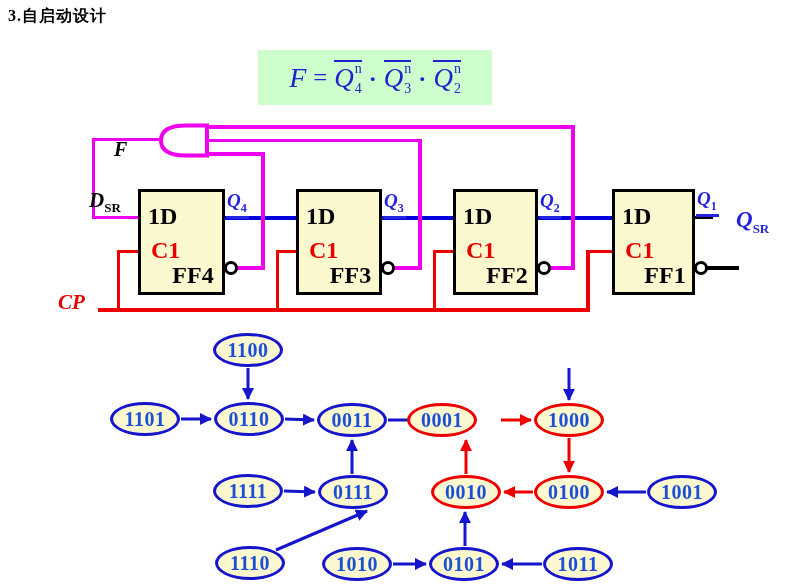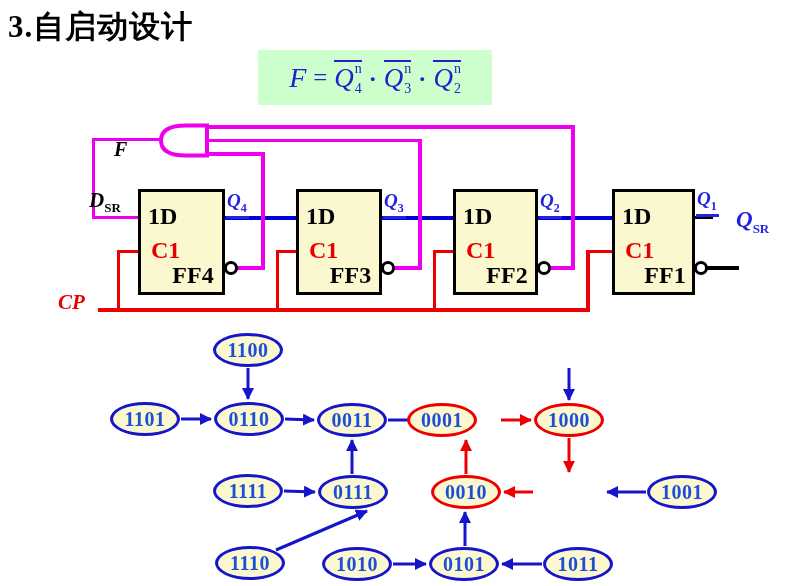--- a/index.html
+++ b/index.html
@@ -1,21 +1,21 @@
 <!DOCTYPE html>
 <html><head>
 <meta charset="utf-8">
 <style>
   html,body{margin:0;padding:0;background:#fff;}
   .canvas{position:relative;width:791px;height:586px;background:#fff;overflow:hidden;
           font-family:"Liberation Serif","DejaVu Serif",serif;}
   svg{position:absolute;left:0;top:0;}
   .abs{position:absolute;}
   
-  .title{left:8px;top:6px;font-size:31px;font-weight:bold;color:#000;letter-spacing:1px;}
+  .title{left:8px;top:6px;font-size:16px;font-weight:bold;color:#000;letter-spacing:1px;}
   
   .formula-box{left:258px;top:50px;width:234px;height:55px;background:#CCFFCC;
                display:flex;align-items:center;justify-content:center;gap:7px;
                color:#2222CC;}
   .f-lhs{font-size:28px;font-style:italic;}
   .f-eq{font-size:25px;}
   .f-term{display:inline-flex;}
   .ovl{border-top:2.5px solid #2222CC;padding-top:1px;display:inline-flex;align-items:flex-start;}
   .fq{font-size:27px;font-style:italic;line-height:30px;}
   .stk{display:inline-flex;flex-direction:column;justify-content:space-between;
@@ -201,19 +201,20 @@
 
   <div class="state ring-blue" style="left:213px;top:333px;">1100</div>
   <div class="state ring-blue" style="left:110px;top:402px;">1101</div>
   <div class="state ring-blue" style="left:214px;top:402px;">0110</div>
   <div class="state ring-blue" style="left:317px;top:403px;">0011</div>
   <div class="state ring-red" style="left:407px;top:403px;">0001</div>
   <div class="state ring-red" style="left:534px;top:403px;">1000</div>
   <div class="state ring-blue" style="left:213px;top:474px;">1111</div>
   <div class="state ring-blue" style="left:318px;top:475px;">0111</div>
   <div class="state ring-red" style="left:431px;top:475px;">0010</div>
+  <div class="state ring-red" style="left:534px;top:475px;">0100</div>
   <div class="state ring-blue" style="left:647px;top:475px;">1001</div>
   <div class="state ring-blue" style="left:215px;top:546px;">1110</div>
   <div class="state ring-blue" style="left:322px;top:547px;">1010</div>
   <div class="state ring-blue" style="left:429px;top:547px;">0101</div>
   <div class="state ring-blue" style="left:543px;top:547px;">1011</div>
 
 </div>
 
 </body></html>

